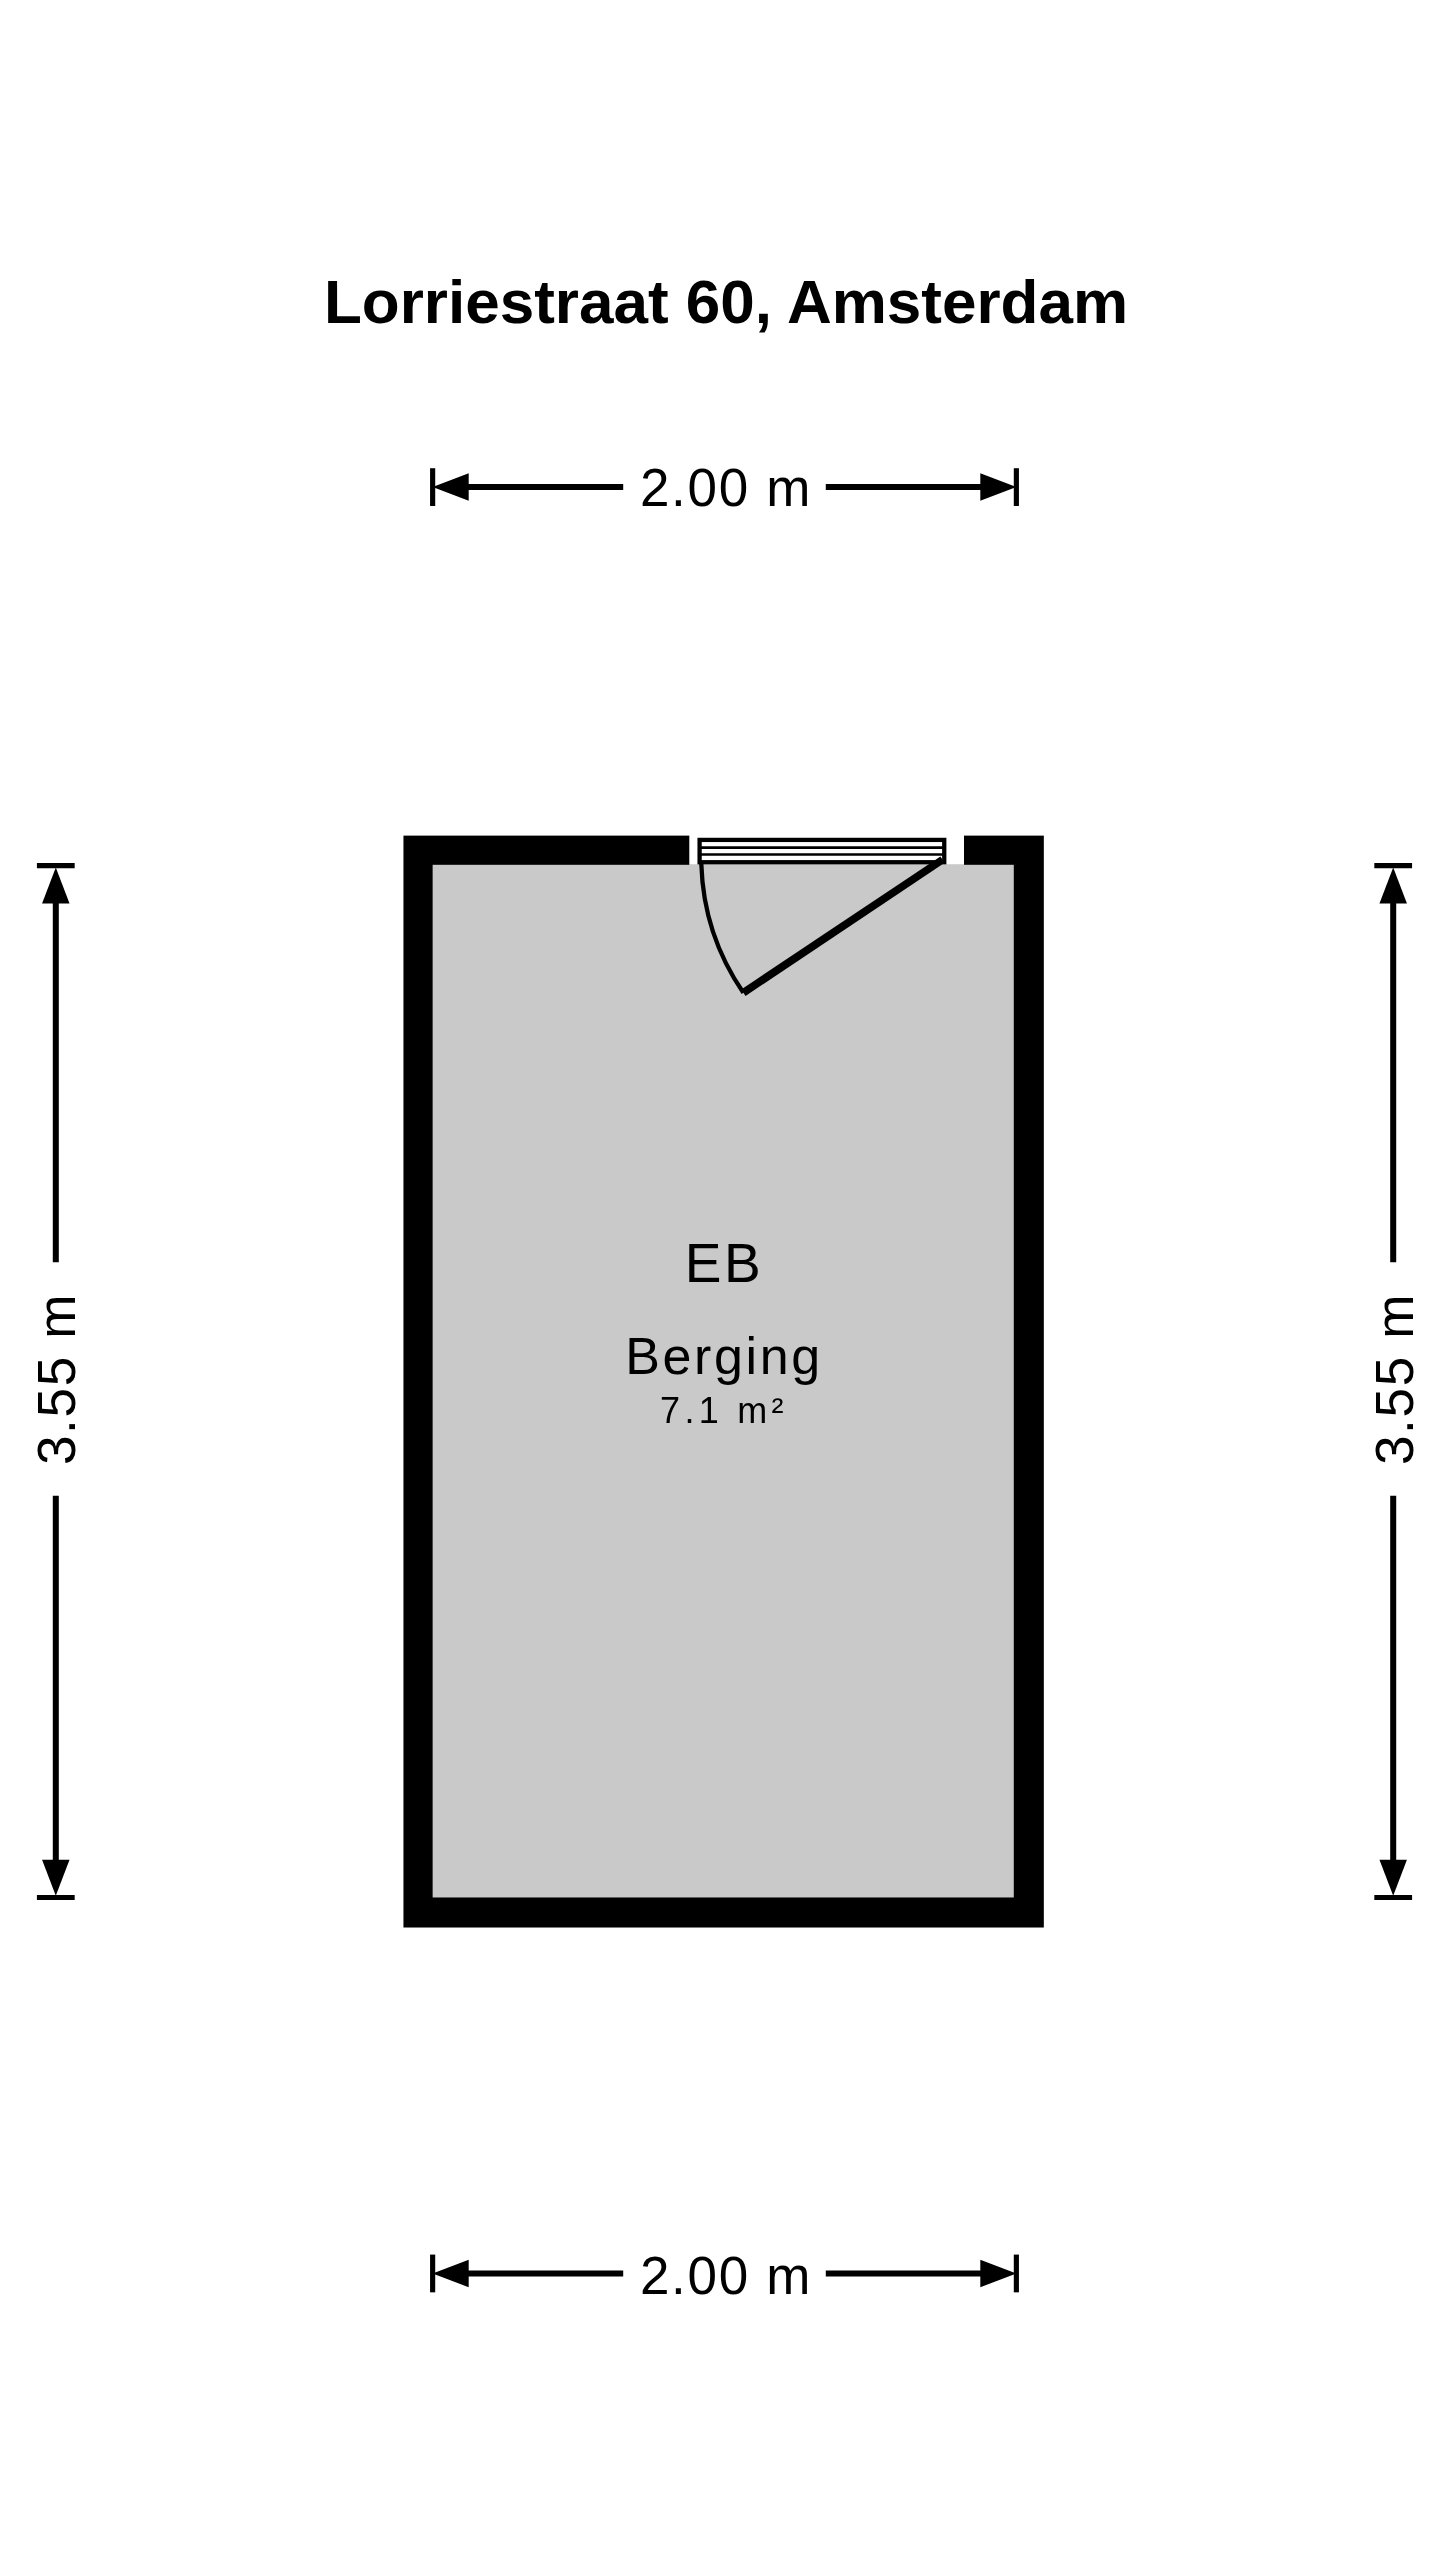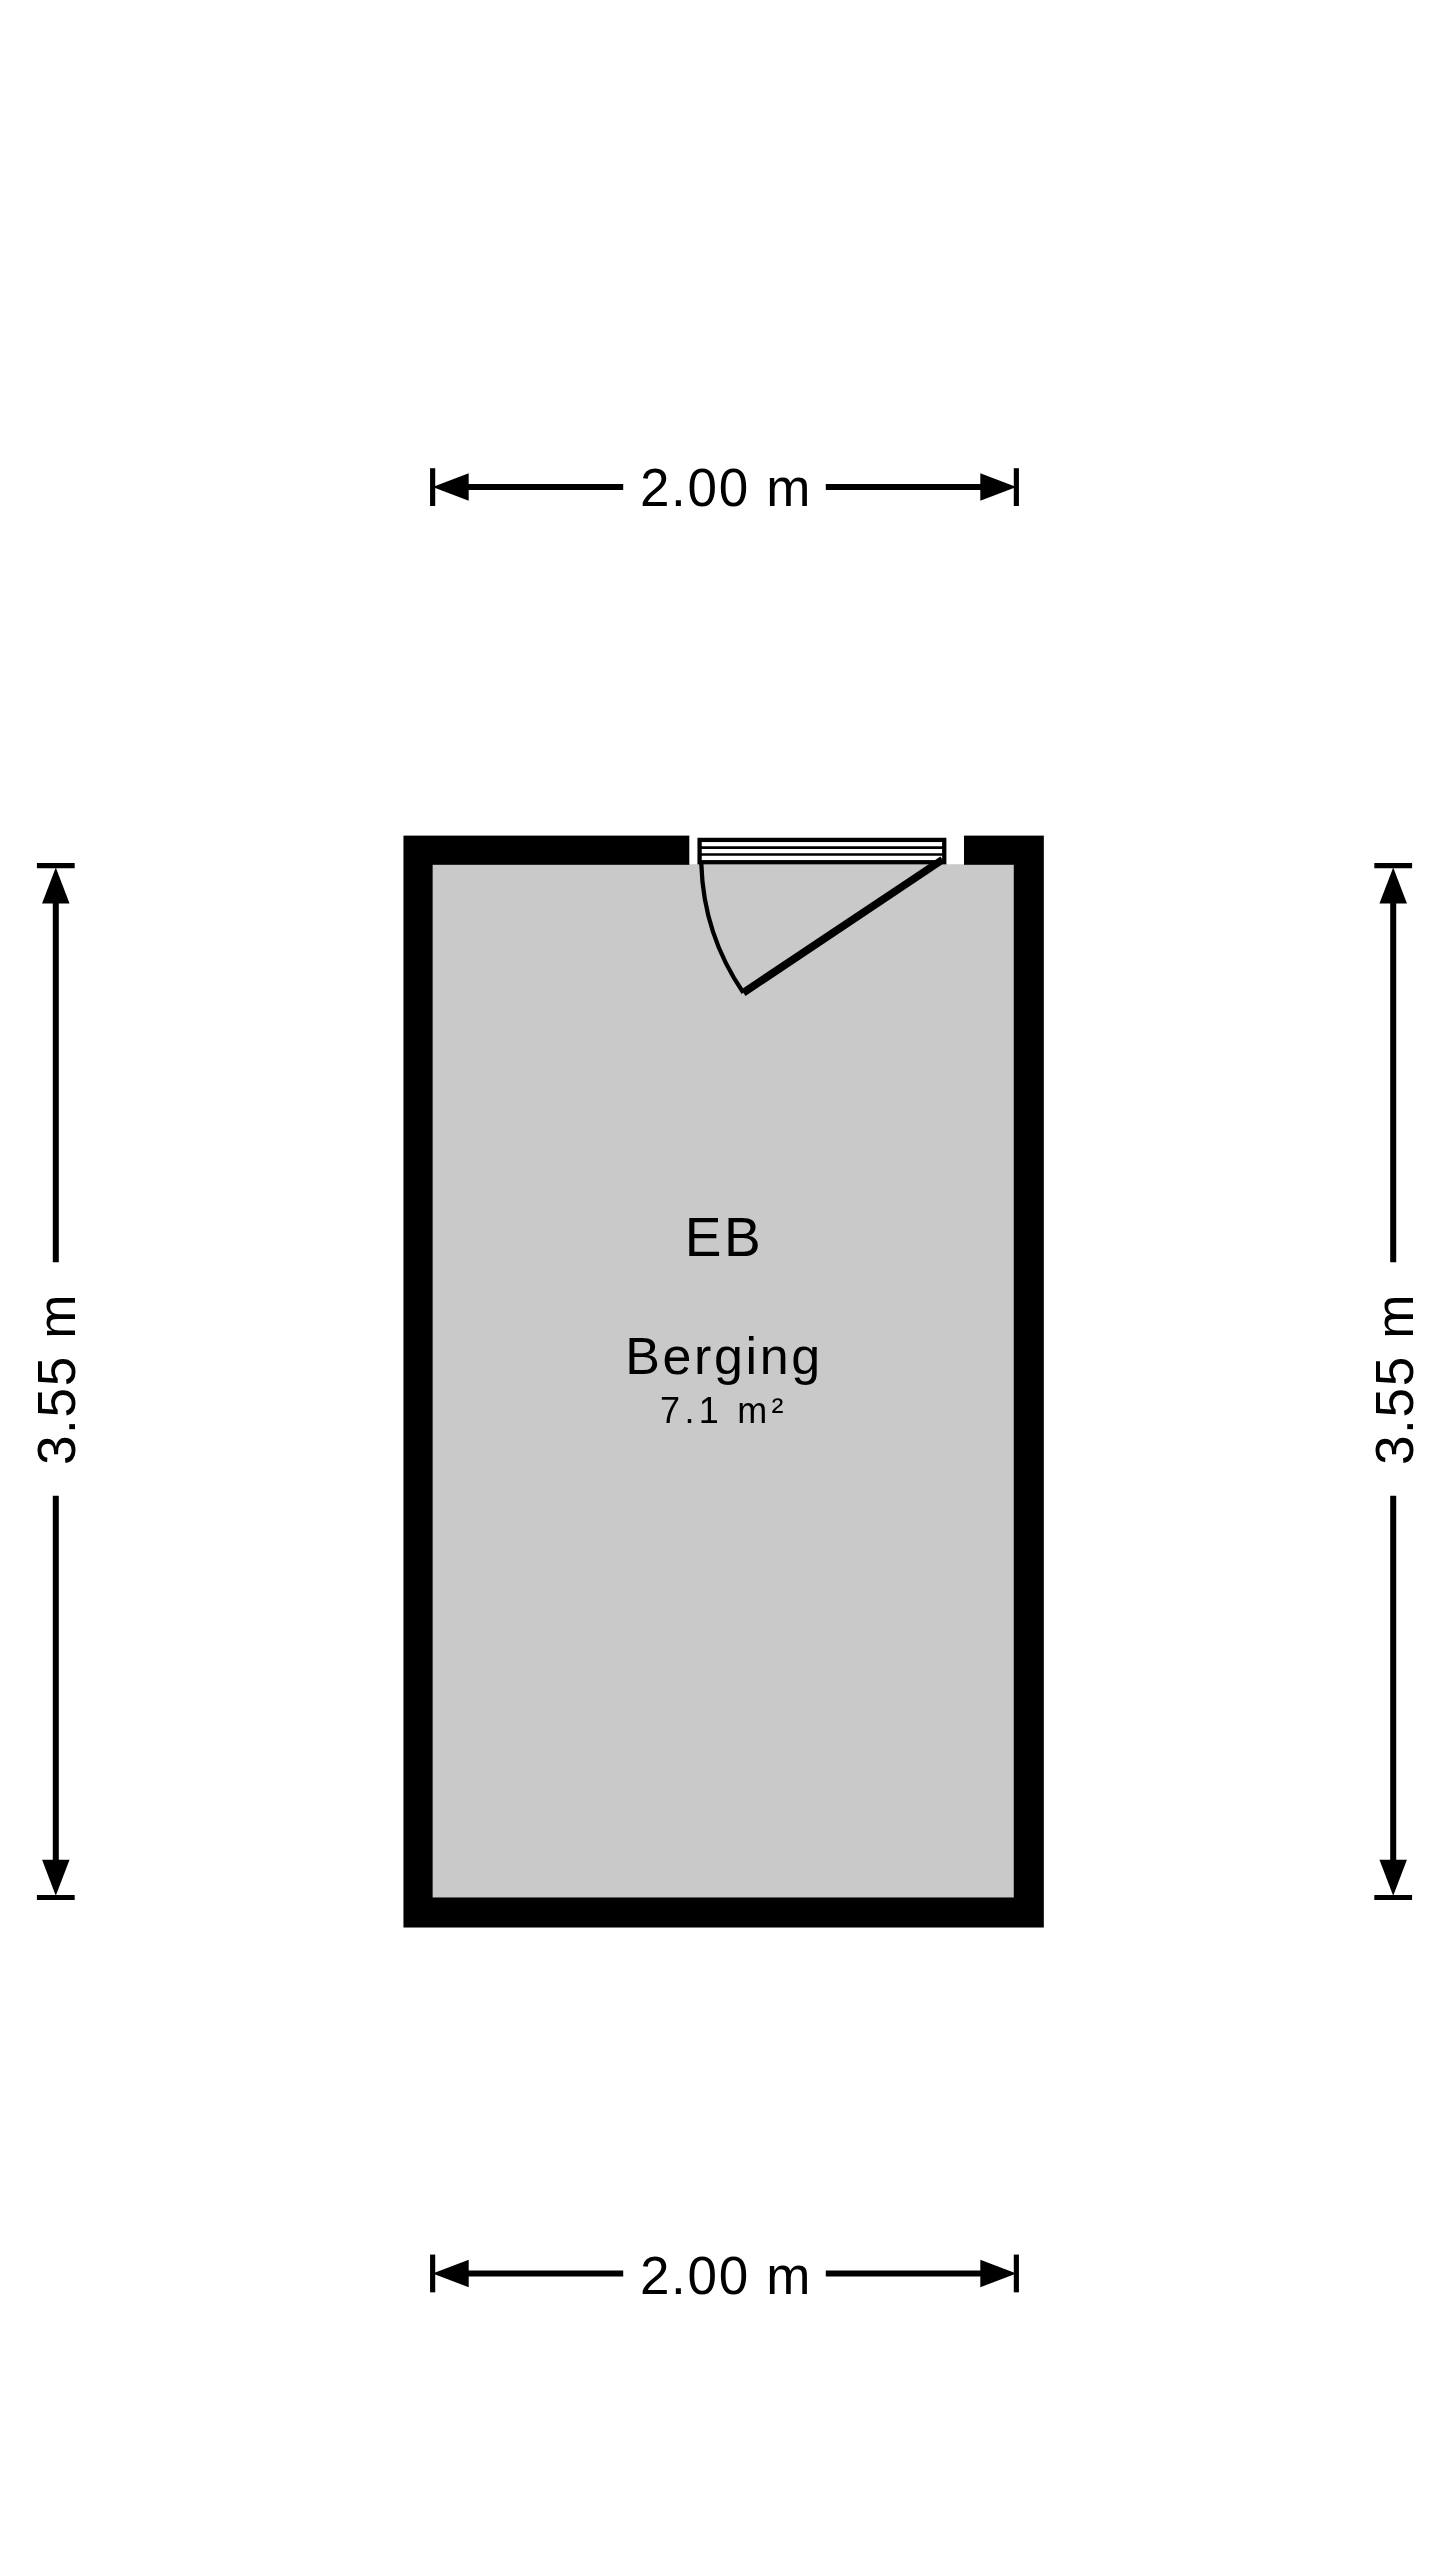--- a/index.html
+++ b/index.html
@@ -54,20 +54,21 @@
   .room-area {
     font-size: 36px;
     letter-spacing: 4.3px;
   }
 </style>
 </head>
 <body>
 
 <div class="page">
 
+  <div class="label page-title" style="left:726px; top:302px;">Lorriestraat 60, Amsterdam</div>
 
   <svg class="plan-svg" viewBox="0 0 1688 3000" xmlns="http://www.w3.org/2000/svg">
 
     <g stroke="#000000" fill="#000000">
       <line x1="504" y1="545" x2="504" y2="589" stroke-width="6"></line>
       <polygon points="504,567 546,551 546,583" stroke="none"></polygon>
       <line x1="540" y1="567" x2="726" y2="567" stroke-width="7"></line>
       <line x1="962" y1="567" x2="1148" y2="567" stroke-width="7"></line>
       <polygon points="1184,567 1142,551 1142,583" stroke="none"></polygon>
       <line x1="1184" y1="545" x2="1184" y2="589" stroke-width="6"></line>
@@ -114,18 +115,18 @@
     <path d="M 817 1006 A 280 280 0 0 0 866 1156" fill="none" stroke="#000000" stroke-width="5"></path>
 
     <line x1="1098" y1="1001" x2="866" y2="1156" stroke="#000000" stroke-width="9"></line>
   </svg>
 
   <div class="label dim-label" style="left:726px; top:487px;">2.00 m</div>
   <div class="label dim-label" style="left:726px; top:2275px;">2.00 m</div>
   <div class="label dim-label rot" style="left:56px; top:1379px;">3.55 m</div>
   <div class="label dim-label rot" style="left:1394px; top:1379px;">3.55 m</div>
 
-  <div class="label room-code" style="left:724px; top:1237px;">EB</div>
+  <div class="label room-code" style="left:724px; top:1263px;">EB</div>
   <div class="label room-name" style="left:724px; top:1356px;">Berging</div>
   <div class="label room-area" style="left:724px; top:1411px;">7.1 m²</div>
 
 </div>
 
 
 </body></html>

